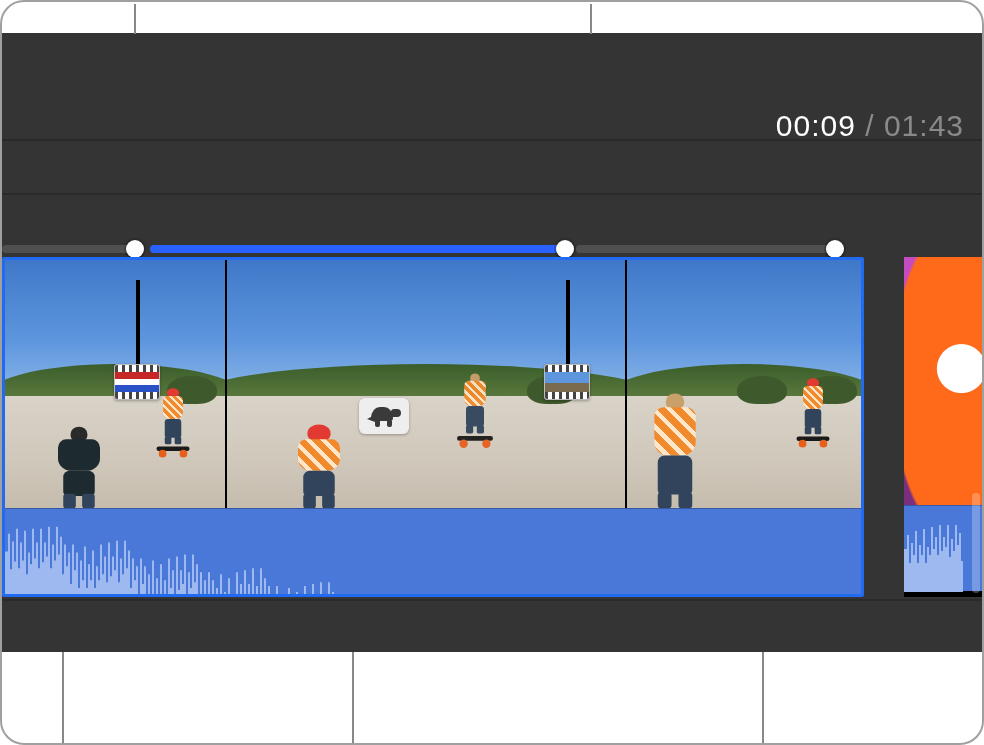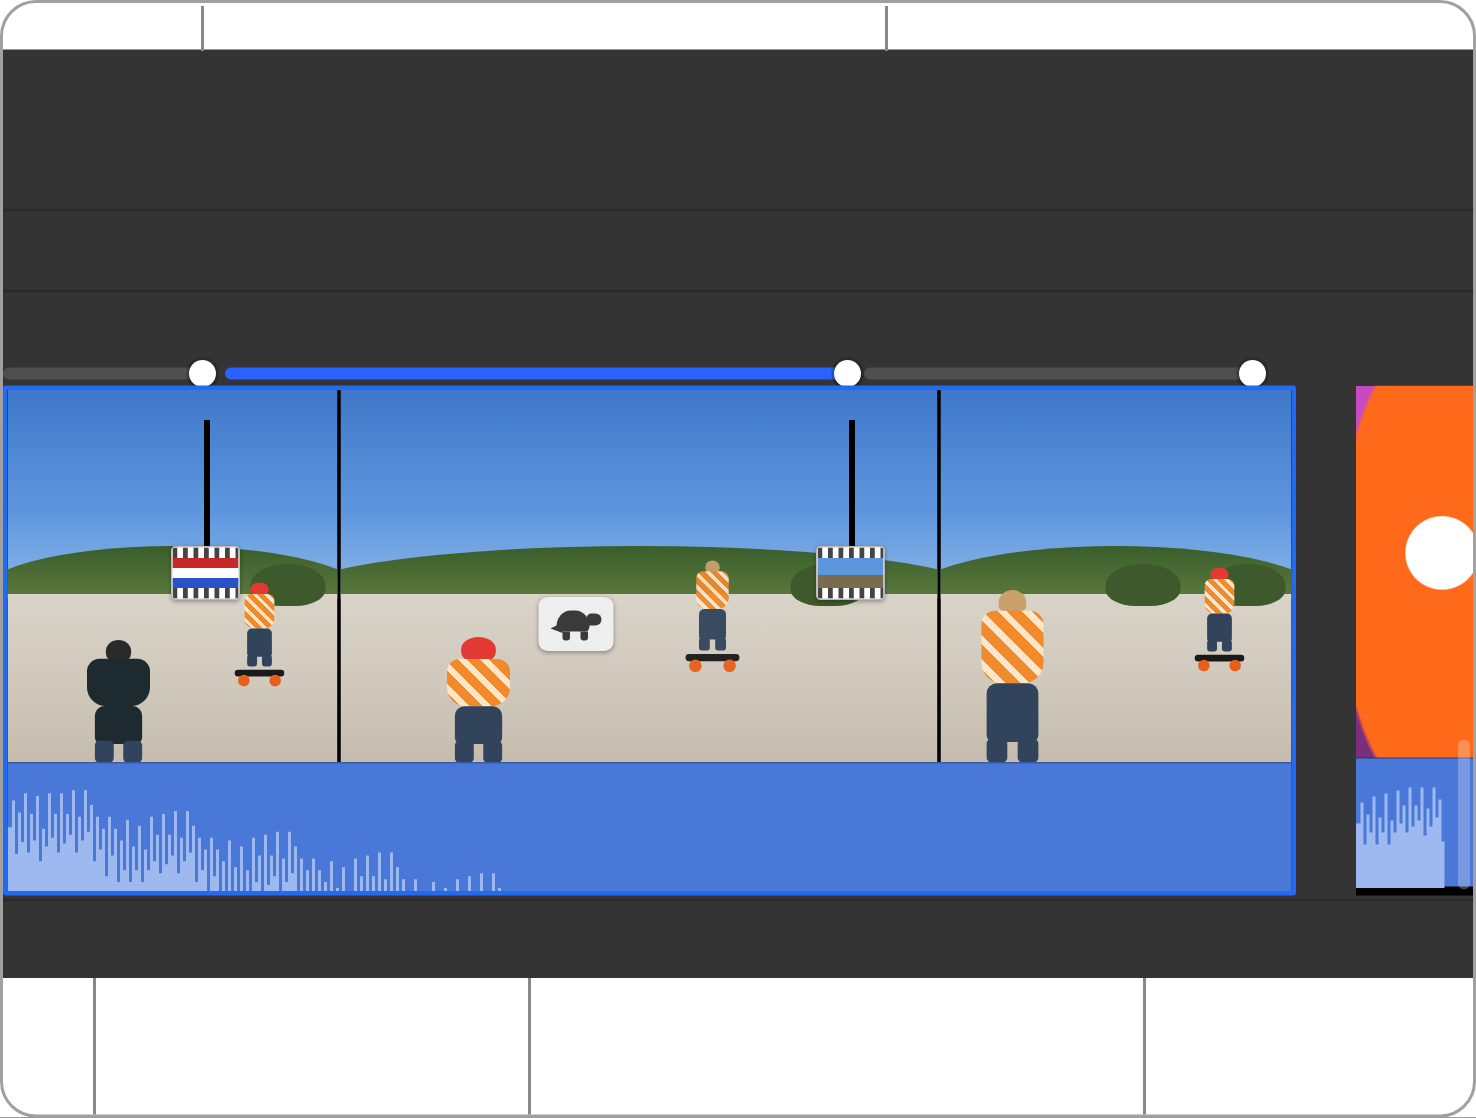--- a/index.html
+++ b/index.html
@@ -284,20 +284,23 @@
     background:#888;
   }
 </style>
 </head>
 <body>
 
 <div class="frame">
 
   <div class="editor">
 
+    <div class="time-bar">
+      <span class="time-current">00:09</span><span class="time-total"> / </span><span class="time-total">01:43</span>
+    </div>
 
     <div class="hline top1"></div>
     <div class="hline top2"></div>
 
     <div class="track">
 
       <div class="speed-bar">
         <div class="speed-seg seg-gray" style="left:0; width:132px"></div>
         <div class="speed-seg seg-blue" style="left:148px; width:414px"></div>
         <div class="speed-seg seg-gray" style="left:574px; width:258px"></div>

